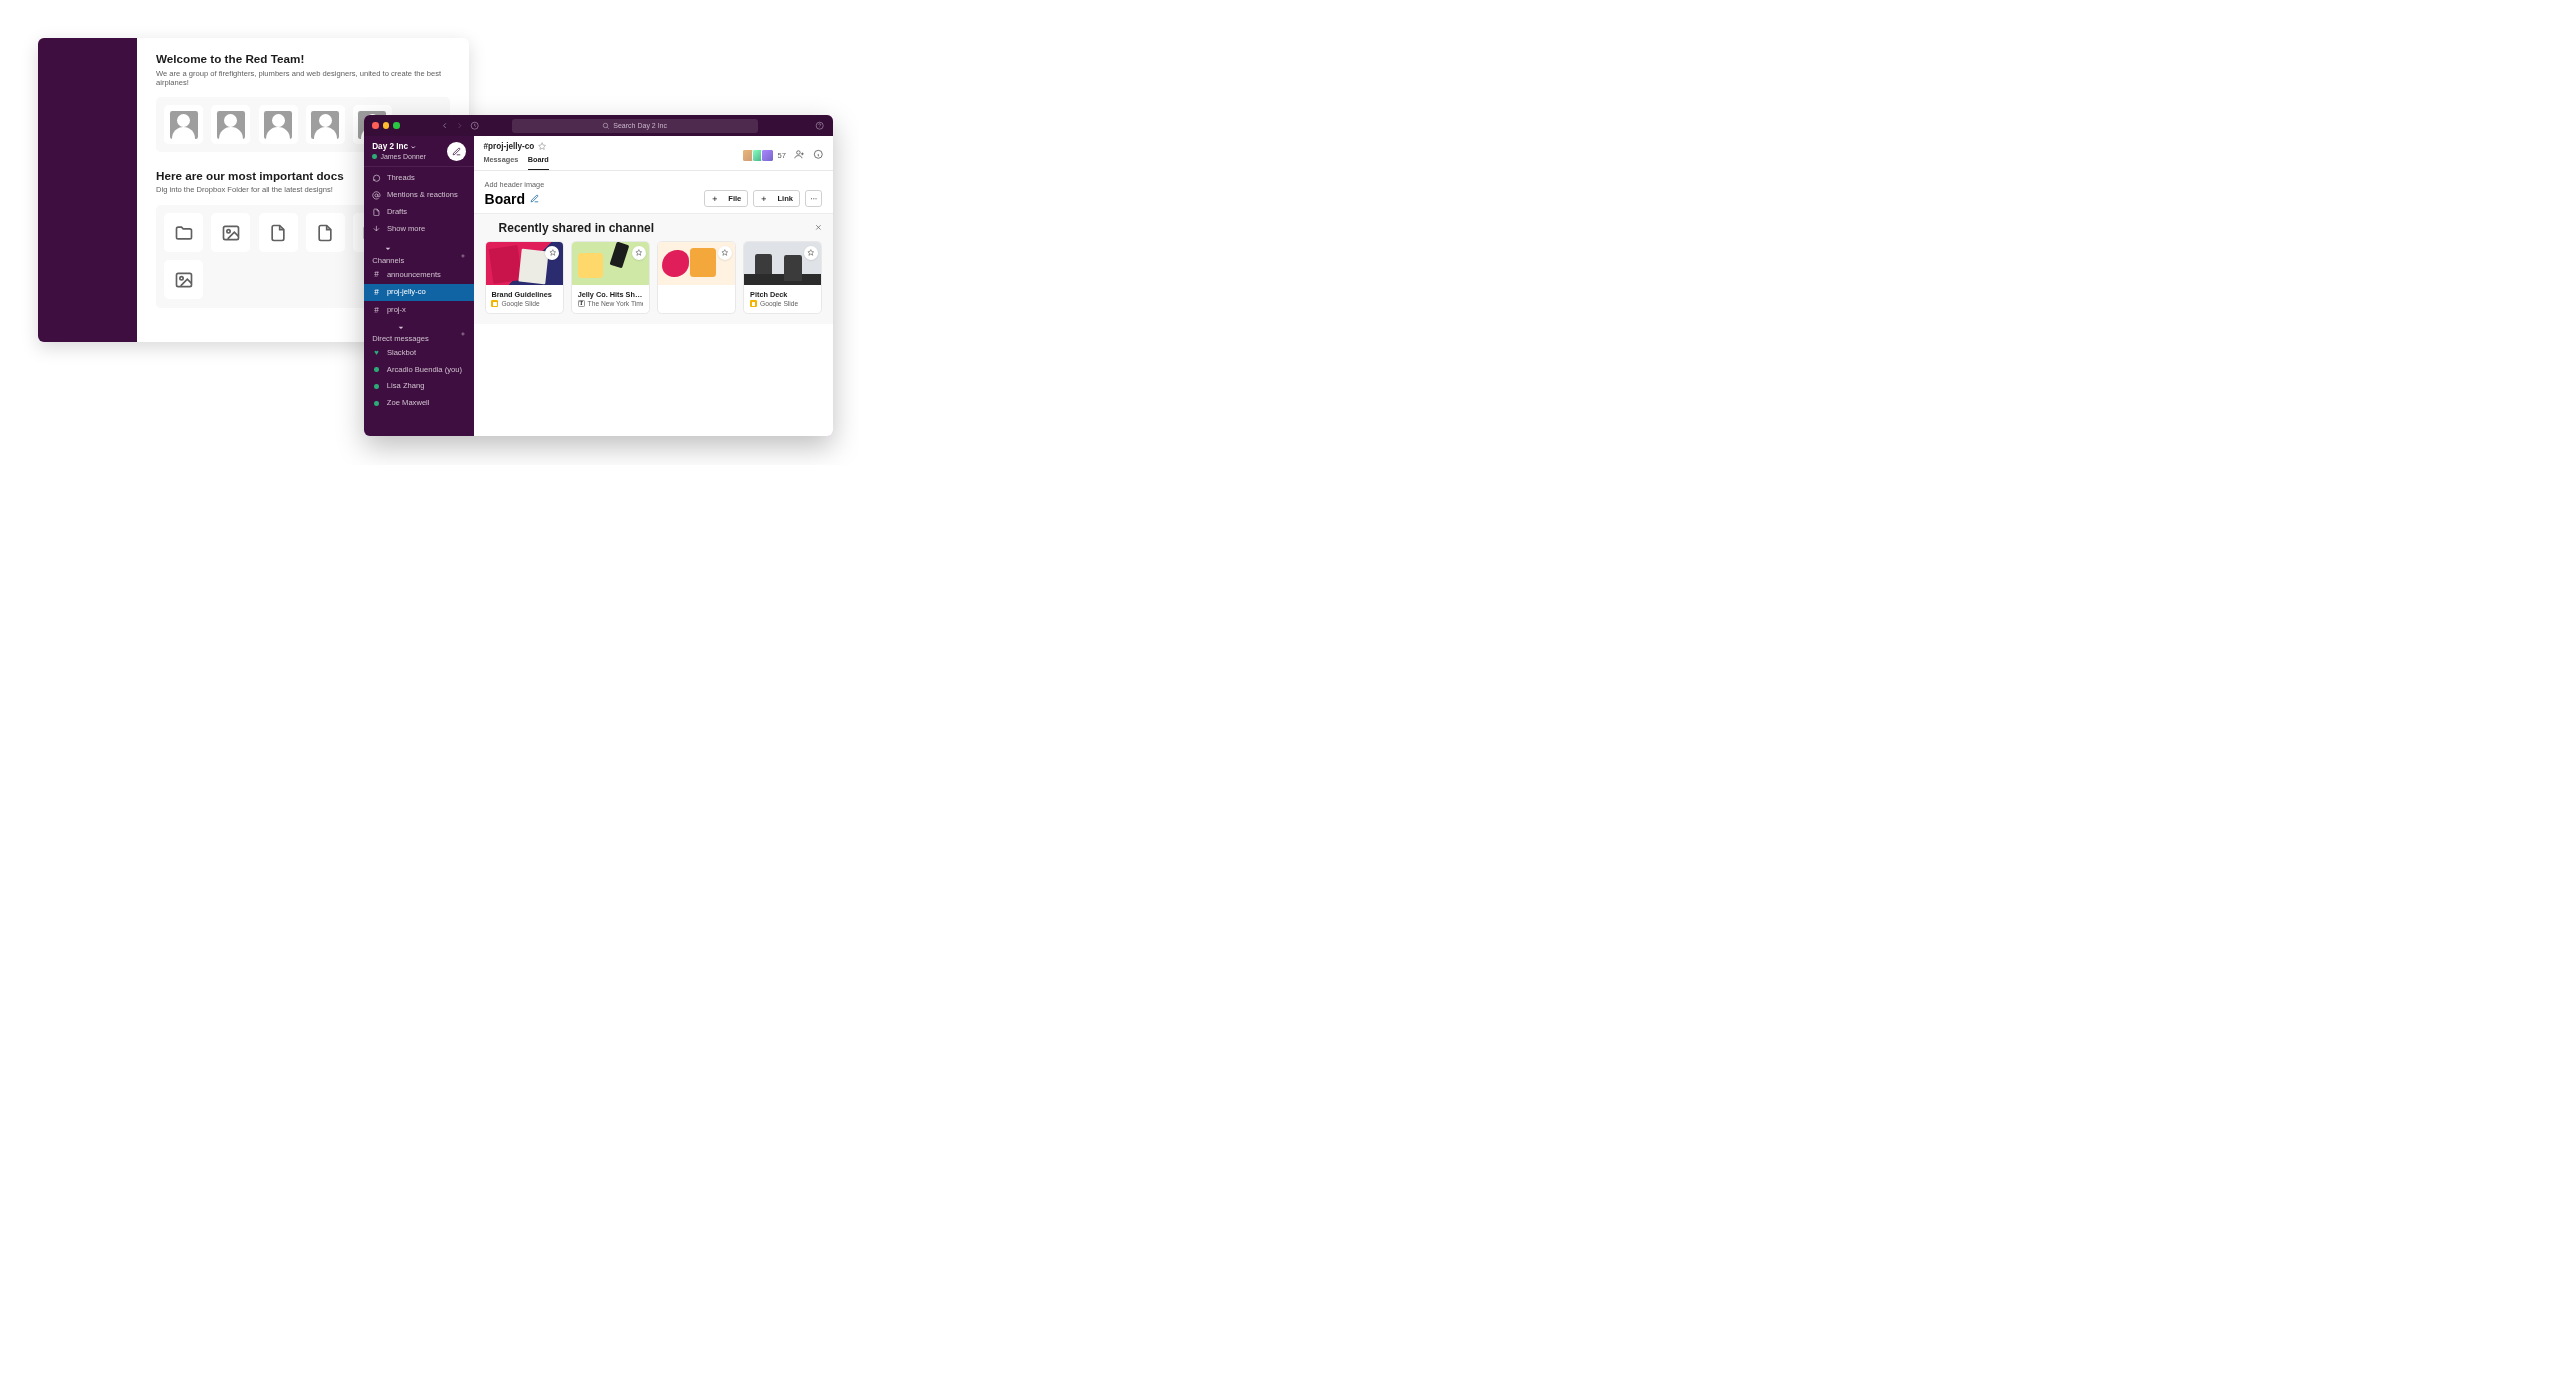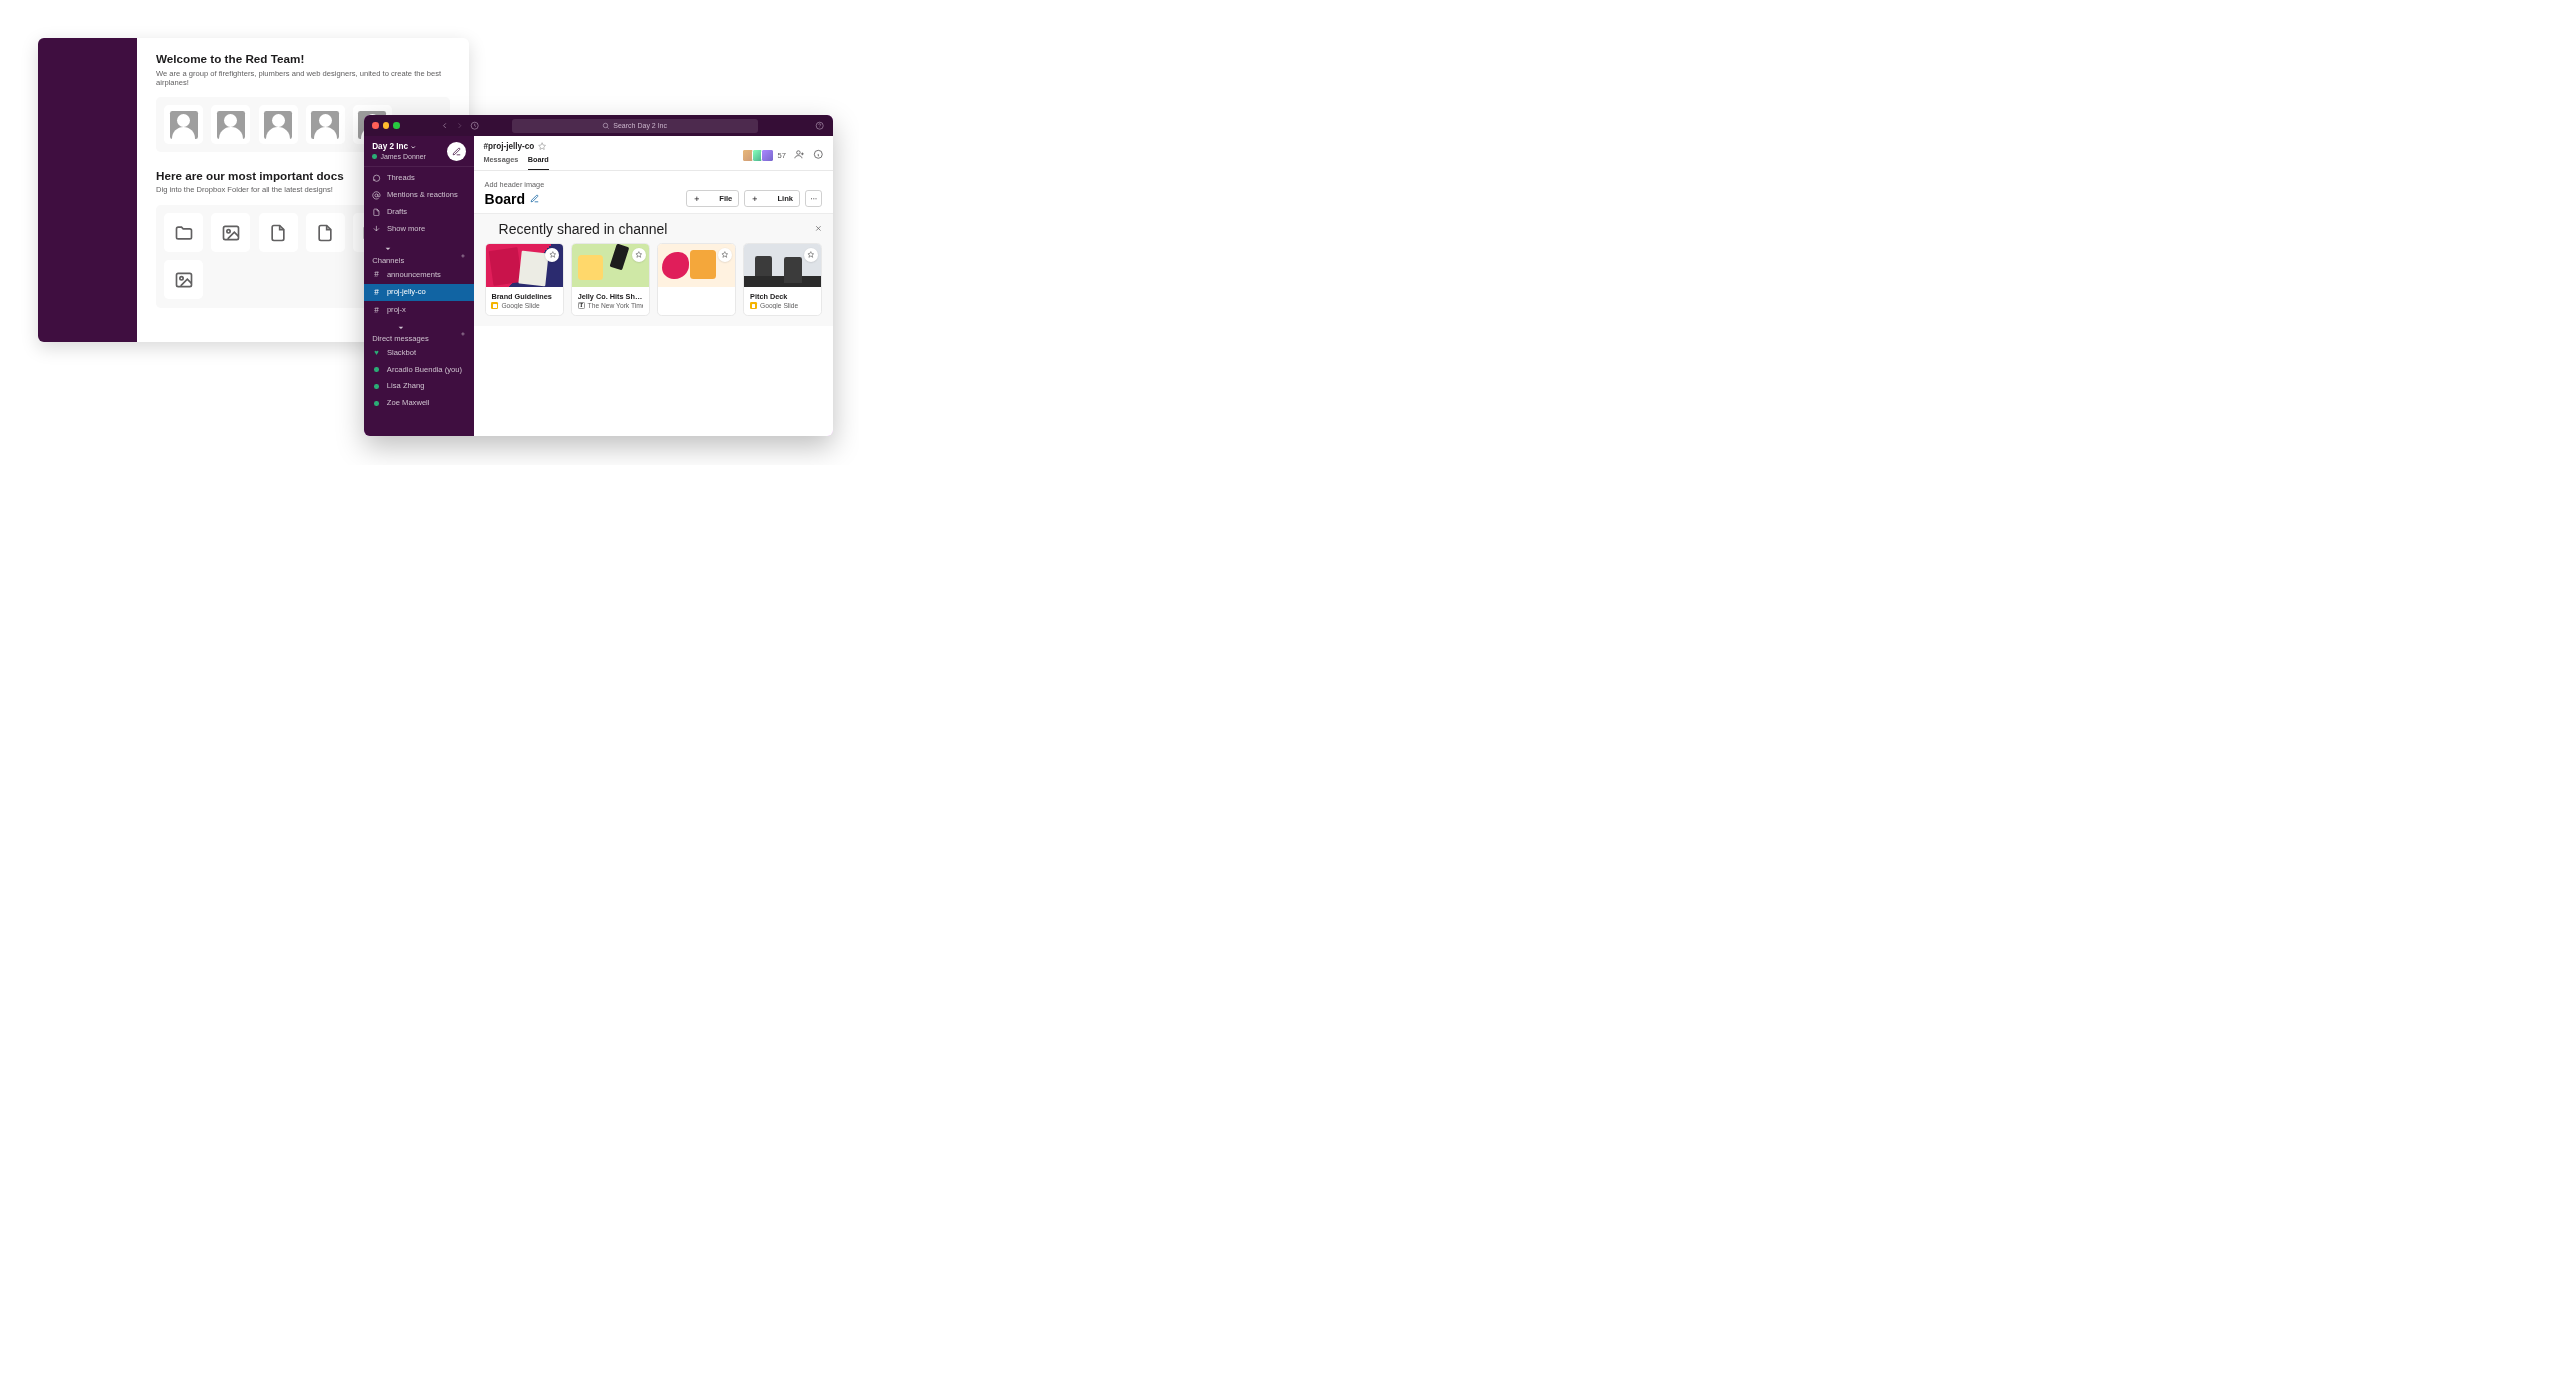--- a/index.html
+++ b/index.html
@@ -207,21 +207,21 @@
 
   .board-area { padding: 9.4px 10.6px 5.9px; }
   .add-header-img { font-size:7.3px; color:#616061; margin-bottom:1.2px; cursor:pointer;}
   .board-title-row { display:flex; align-items:center; justify-content:space-between;}
   .board-title { font-size:14px; font-weight:800; display:flex; align-items:center; gap:4.7px;}
   .board-title svg{width:9.4px;height:9.4px;stroke:#1264a3;stroke-width:2;fill:none;}
   .board-actions { display:flex; gap:4.7px;}
   .btn-outline {
     border:0.6px solid #d0d0d0; background:#fff; border-radius:2.9px;
     padding: 2.9px 5.9px; font-size:7.6px; font-weight:600; color:#1d1c1d;
-    display:flex; align-items:center; gap:19px; cursor:pointer;
+    display:flex; align-items:center; gap:10px; cursor:pointer;
   }
   .btn-outline.icon-only { padding: 2.9px 4.1px; }
   .btn-outline svg{width:7.6px;height:7.6px;stroke:#1d1c1d;stroke-width:2.2;fill:none;}
 
   .dropzone {
     margin-top: 8.2px;
     border: 0.9px dashed #d0d0d0;
     border-radius: 4.7px;
     height: 121px;
     display:flex; flex-direction:column; align-items:center; justify-content:center;
@@ -235,21 +235,21 @@
   .dz-illus .s2::after{content:"";position:absolute;inset:2.3px;border:1.2px solid #fff;border-left:none;border-bottom:none;transform:skewY(-12deg);}
   .dz-illus .s3{width:15.2px;height:15.2px;border-radius:50%;left:21px;top:14px;
     background: conic-gradient(#36c5f0 0 120deg,#f2a63b 120deg 230deg,#e01e5a 230deg 360deg);}
   .dz-illus .s3::after{content:"";position:absolute;width:5.9px;height:5.9px;border-radius:50%;background:#fff;left:4.7px;top:4.7px;}
 
   .recent {
     background:#f8f8f8; border-top:0.6px solid #ececec;
     padding: 7px 10.6px 9.4px;
   }
   .recent-hdr{display:flex;align-items:center;justify-content:space-between;margin-bottom:5.9px;}
-  .recent-hdr .ttl{font-size:14px;font-weight:400;color:#1d1c1d;padding-left:14px;}
+  .recent-hdr .ttl{font-size:12px;font-weight:700;color:#1d1c1d;padding-left:14px;}
   .recent-hdr .x svg{width:8.8px;height:8.8px;stroke:#616061;stroke-width:2;fill:none;}
   .cards{display:flex;gap:7px;}
   .card{
     width:82px;background:#fff;border:0.6px solid #e8e8e8;border-radius:4.7px;overflow:hidden;
     display:flex;flex-direction:column;position:relative;
   }
   .card .thumb{height:43px;}
   .card .pin{position:absolute;right:3.5px;top:3.5px;width:14px;height:14px;border-radius:50%;background:#fff;
     display:flex;align-items:center;justify-content:center;box-shadow:0 0.6px 1.8px rgba(0,0,0,.15);}
   .card .pin svg{width:7.6px;height:7.6px;stroke:#616061;stroke-width:2;fill:none;}

